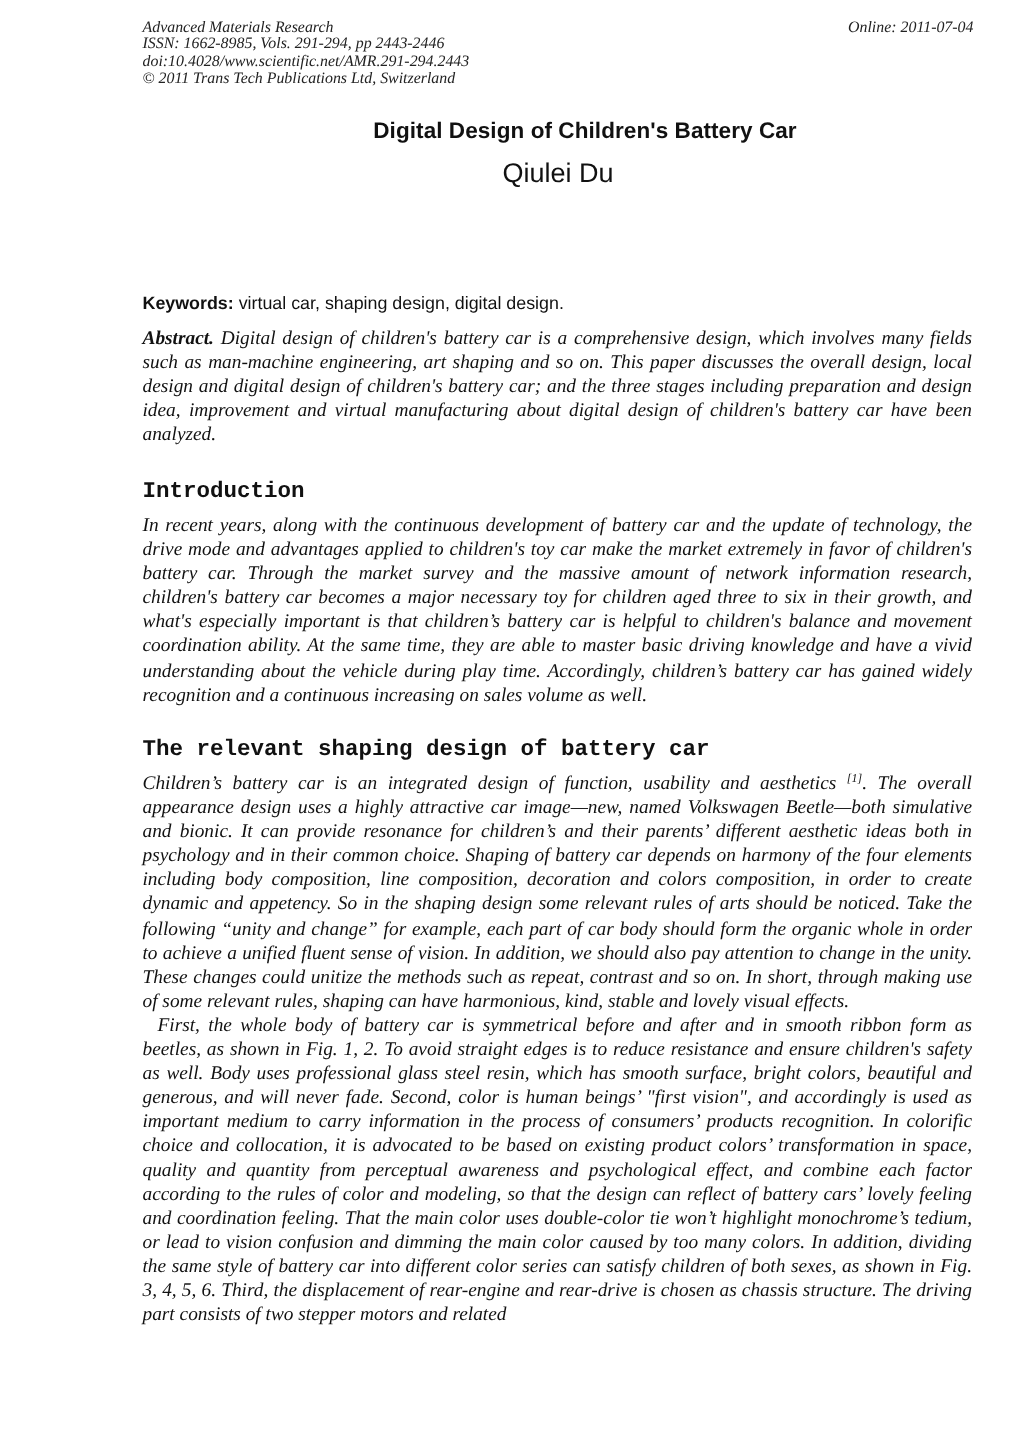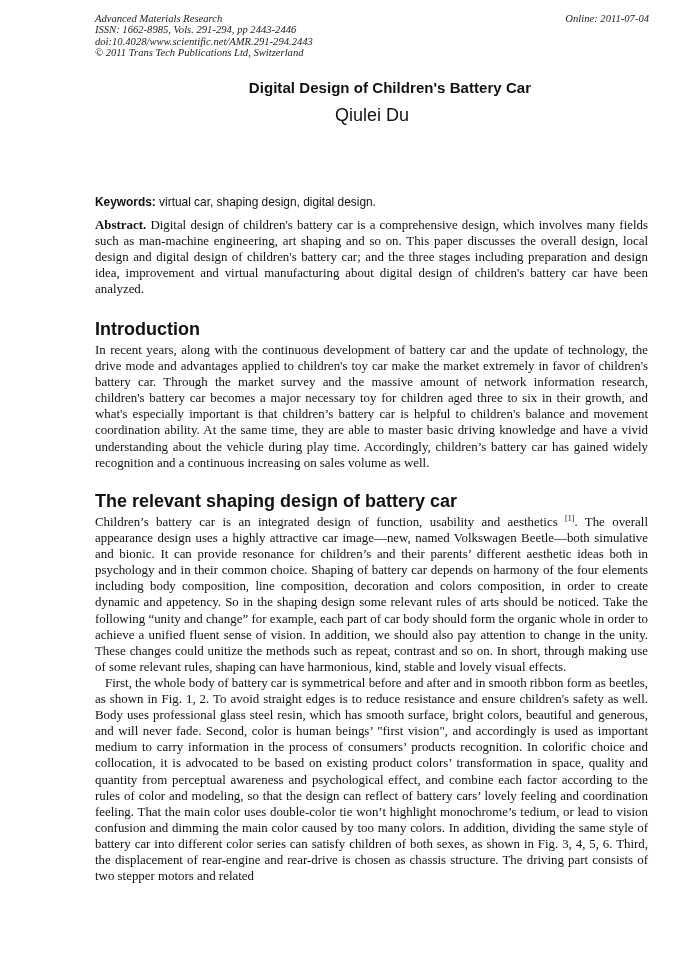--- a/index.html
+++ b/index.html
@@ -7,24 +7,24 @@
   .page { position: absolute; left: 0; top: 0; width: 678px; height: 959px; margin-left: 33px; }
   .meta { position: absolute; left: 62px; top: 13px; font-family: "Liberation Serif", serif; font-style: italic; font-size: 10.6px; line-height: 11.3px; color: #222; }
   .meta div { white-space: nowrap; }
   .online { position: absolute; right: 62px; top: 13px; font-family: "Liberation Serif", serif; font-style: italic; font-size: 10.6px; line-height: 11.3px; color: #222; }
   .title { position: absolute; left: 18px; width: 678px; top: 79px; text-align: center; font-family: "Liberation Sans", sans-serif; font-weight: bold; font-size: 15px; letter-spacing: 0.05px; }
   .author { position: absolute; left: 0; width: 678px; top: 105px; text-align: center; font-family: "Liberation Sans", sans-serif; font-size: 18px; }
   .affil { position: absolute; left: 0; width: 678px; top: 138px; text-align: center; font-family: "Liberation Sans", sans-serif; font-size: 11.9px; }
   .email { position: absolute; left: 0; width: 678px; top: 161px; text-align: center; font-family: "Liberation Sans", sans-serif; font-size: 11.9px; }
   .keywords { position: absolute; left: 62px; top: 195px; font-family: "Liberation Sans", sans-serif; font-size: 11.9px; white-space: nowrap; }
   .keywords b { font-weight: bold; }
-  .body { position: absolute; left: 62px; width: 553px; font-family: "Liberation Serif", serif; font-size: 12.9px; line-height: 16.1px; text-align: justify; color: #111; }
+  .body { position: absolute; left: 62px; width: 553px; font-family: "Liberation Serif", serif; font-size: 12.9px; line-height: 16.1px; text-align: justify; color: #111; font-style: italic; }
   .abstract { top: 217px; }
   .abstract .lbl { font-weight: bold; }
-  .h { position: absolute; left: 62px; font-family: Liberation Sans, sans-serif; font-weight: bold; font-size: 18px; }
+  .h { position: absolute; left: 62px; font-family: Liberation Mono, monospace; font-weight: bold; font-size: 15px; }
   .h-intro { top: 319px; }
   .intro { top: 342px; }
   .h-shape { top: 491px; }
   .shape { top: 514px; }
   .shape p { margin: 0; }
   .shape p.indent { text-indent: 10px; }
   sup { font-size: 8px; vertical-align: 5px; line-height: 0; }
 </style>
 </head>
 <body>

